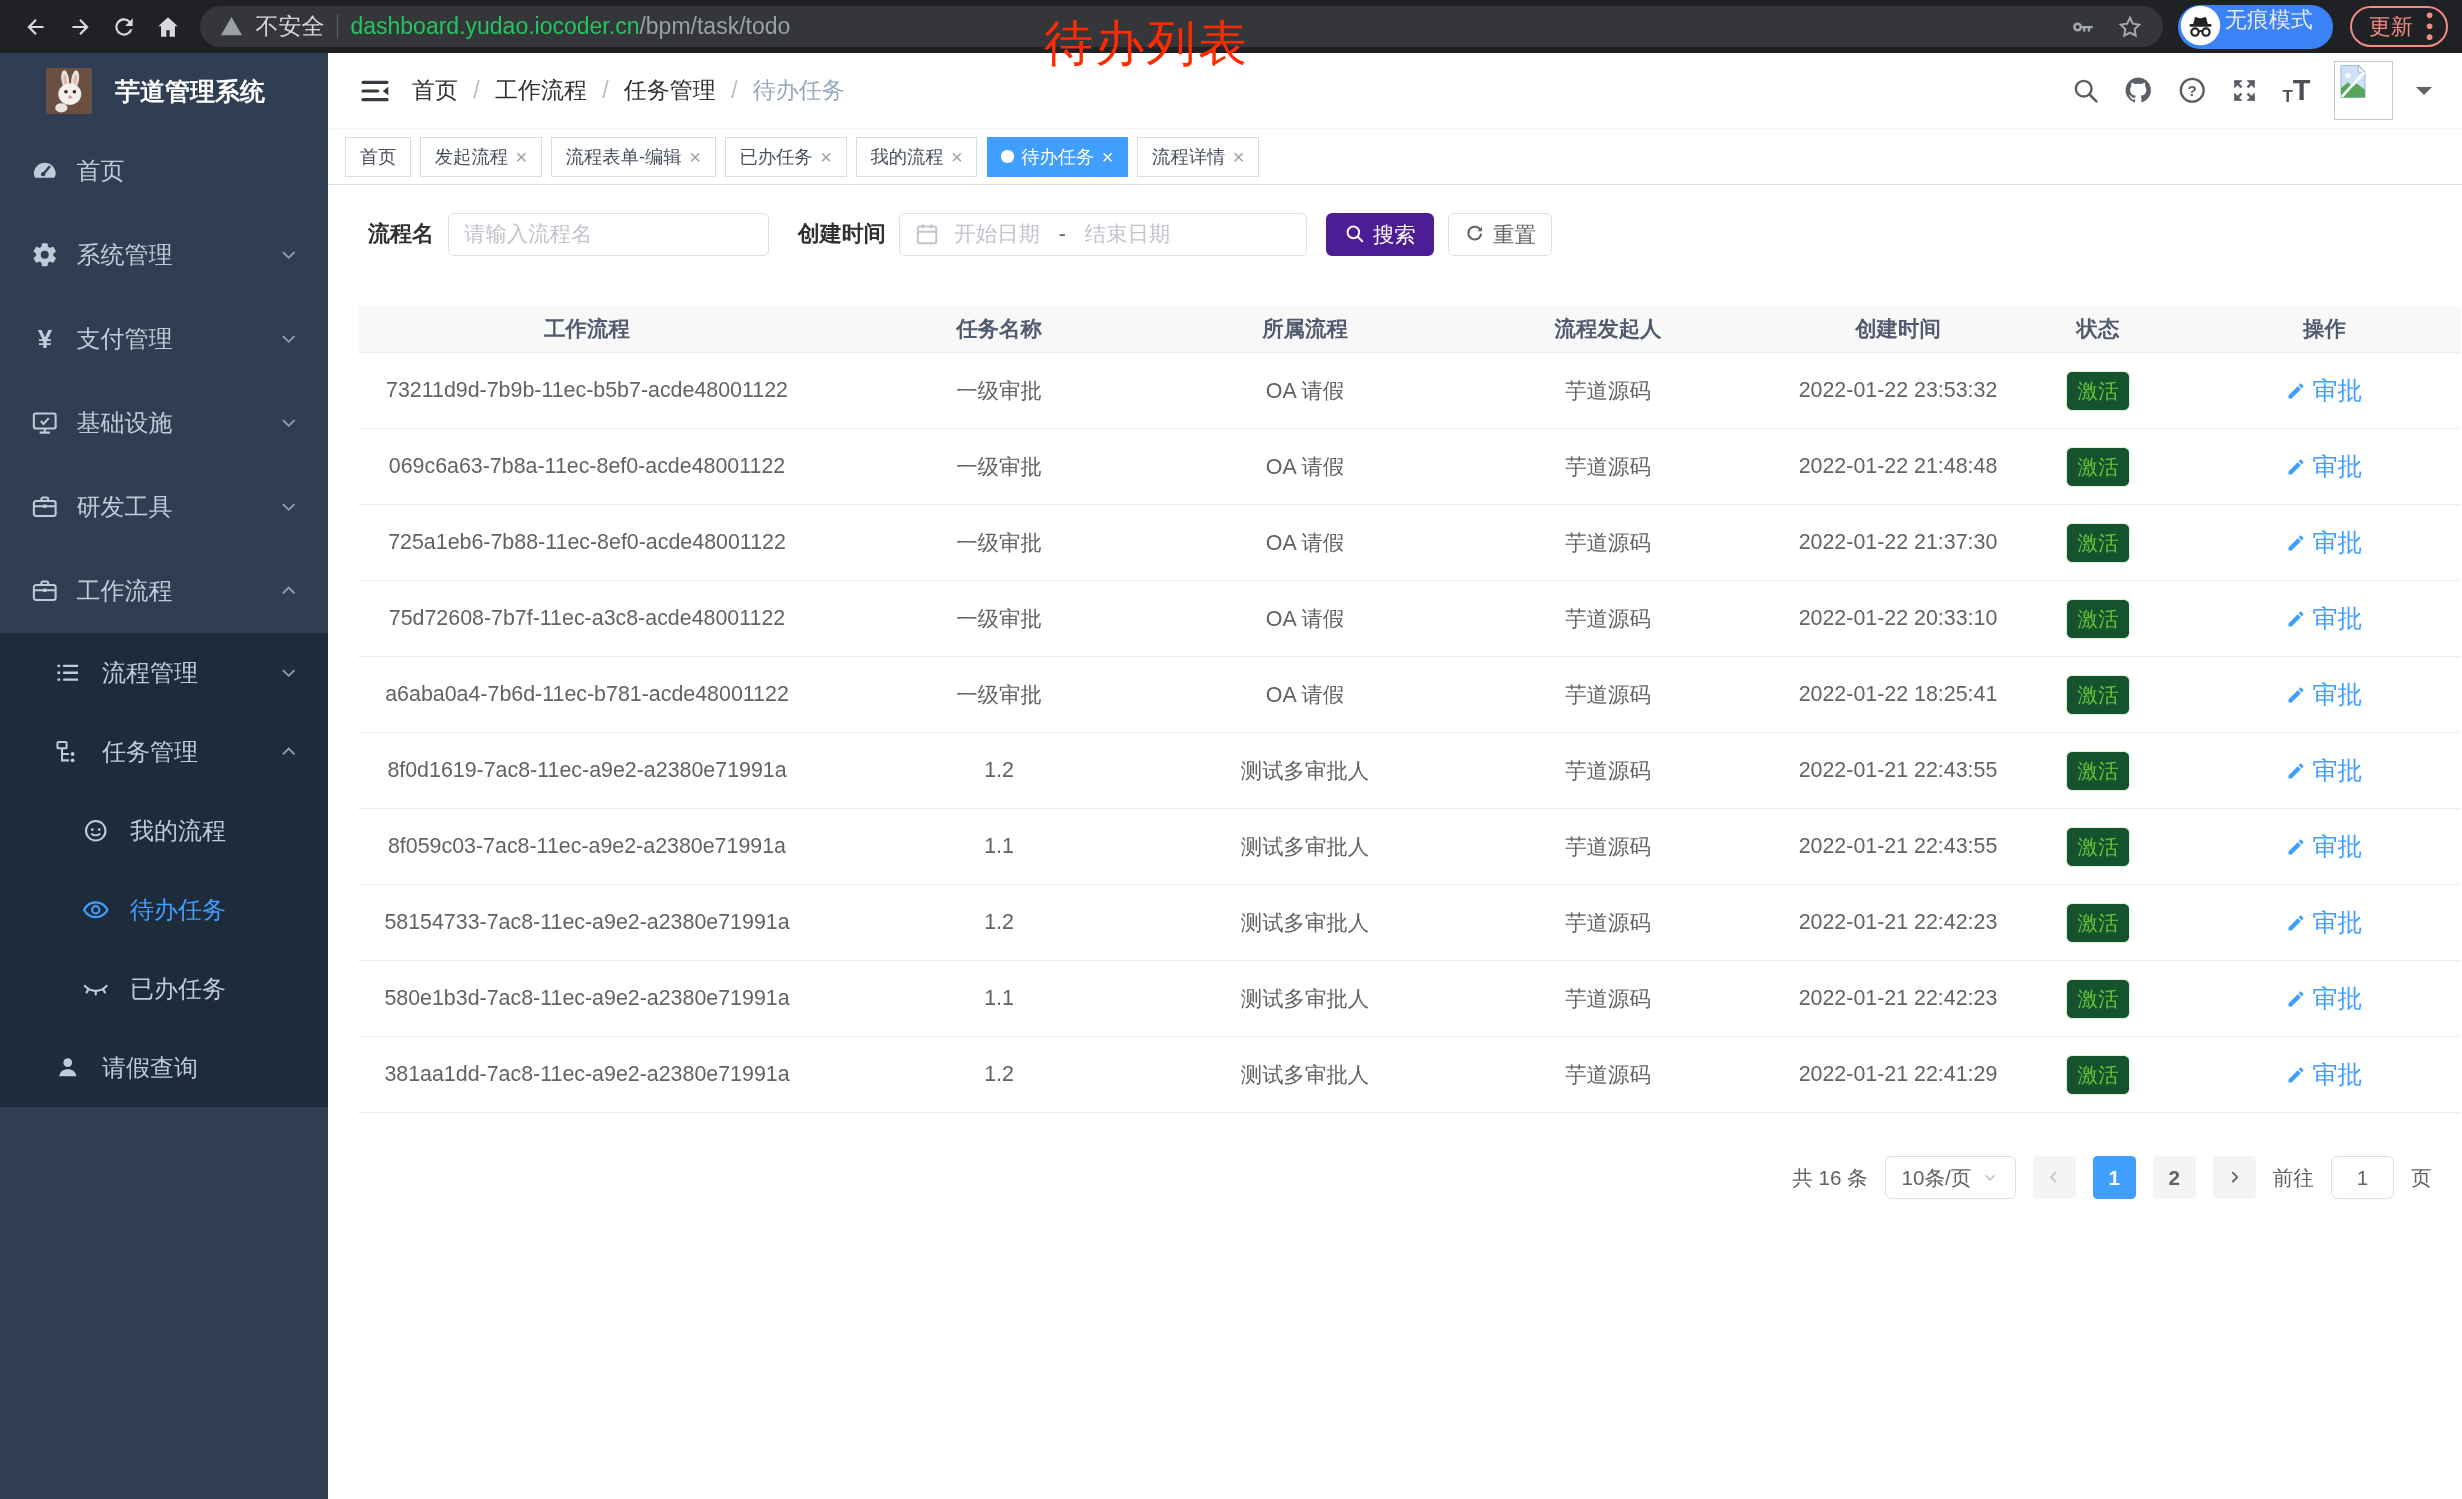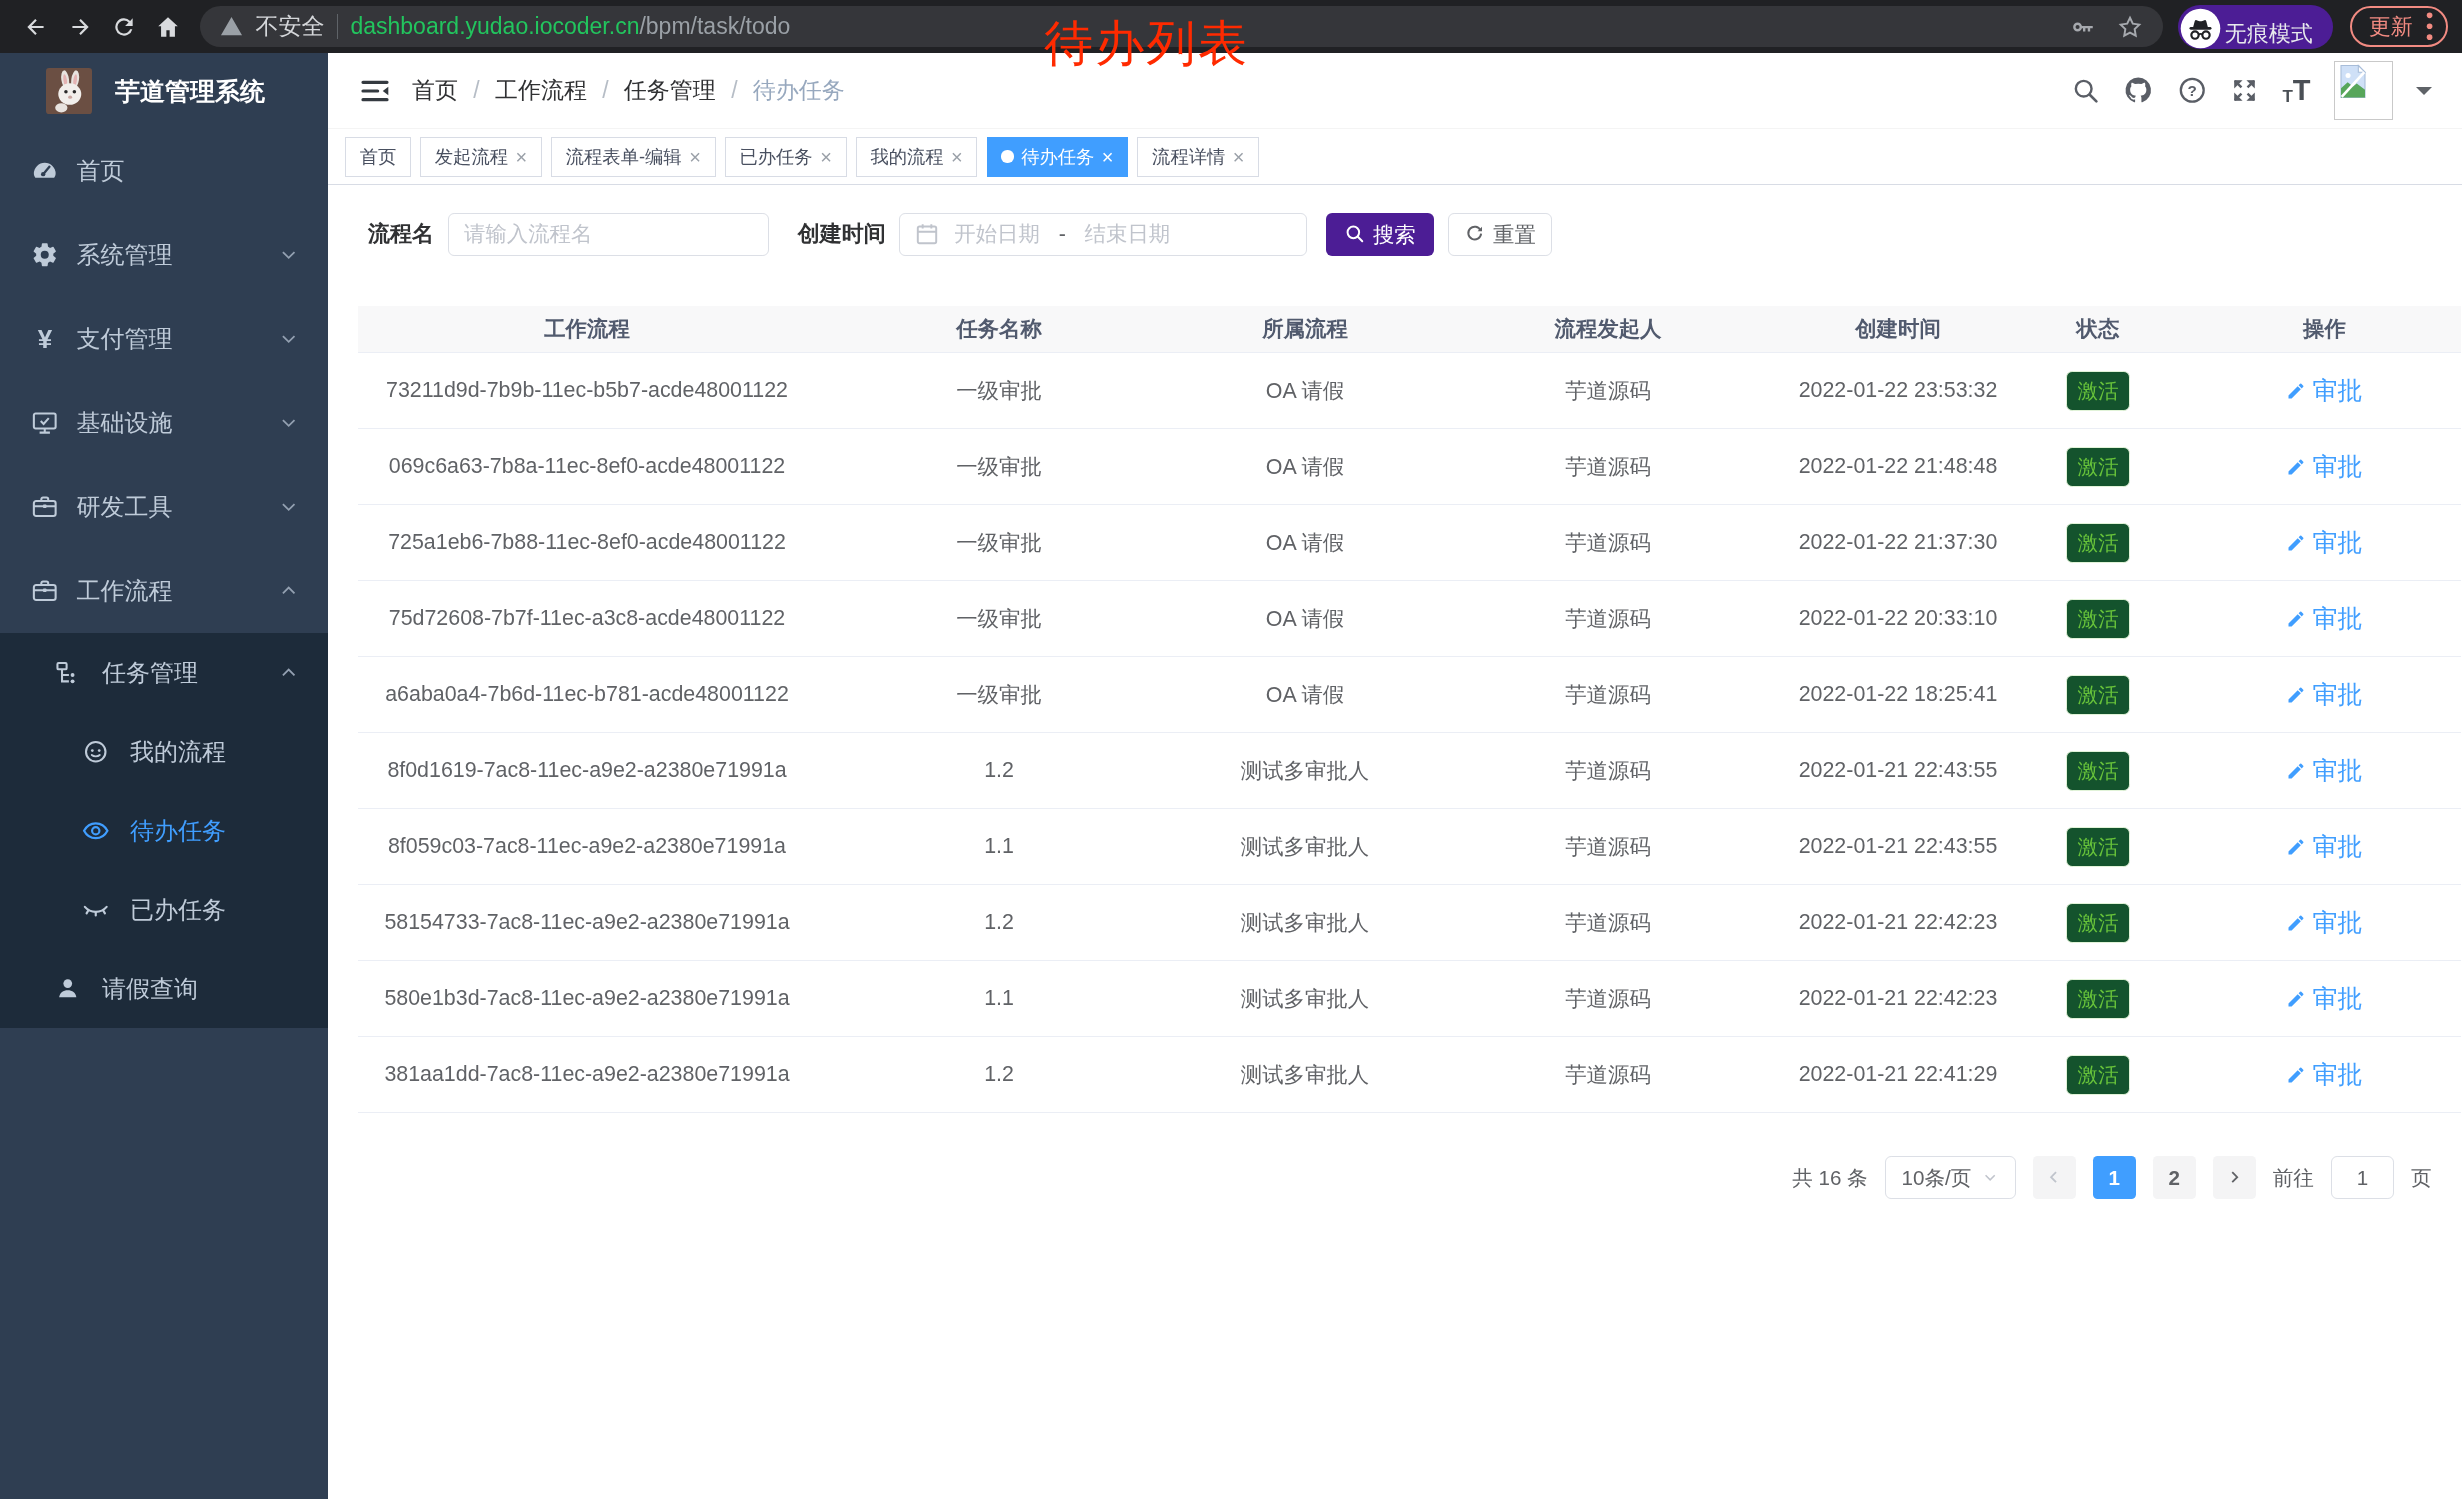--- a/index.html
+++ b/index.html
@@ -10,21 +10,21 @@
   
   .browser-bar { height:53px; background:#202124; display:flex; align-items:center; padding:0 13.7px; }
   .nav-ic { width:44px; height:44px; display:flex; align-items:center; justify-content:center; color:#d8dadd; flex:0 0 auto; }
   .url-pill { flex:1 1 auto; min-width:0; height:41px; background:#35363a; border-radius:20.6px;
               display:flex; align-items:center; gap:12.2px; padding:0 20px; margin:0 15.3px 0 10.7px; font-size:23px; }
   .warn-label { color:#d5d7da; }
   .url-divider { width:1.5px; height:24.4px; background:#5f6368; }
   .url-host { color:#22c55e; white-space:nowrap; }
   .url-path { color:#9aa0a6; white-space:nowrap; }
   .pill-right { margin-left:auto; display:flex; align-items:center; gap:21.4px; color:#a6a9ae; }
-  .incog-badge { height:44px; background:#4c1d95; border-radius:22px; display:flex; align-items:flex-end;
+  .incog-badge { height:44px; background:#3b82f6; border-radius:22px; display:flex; align-items:flex-start;
                  gap:4px; padding:0 20px 0 1.5px; color:#e8eaed; font-size:22px; flex:0 0 auto; }
   .update-pill { height:41px; border:2.3px solid #f28b82; border-radius:21.4px; background:transparent;
                  display:flex; align-items:center; gap:12.2px; padding:0 12.2px 0 17px; margin-left:17px;
                  color:#f28b82; font-size:22px; flex:0 0 auto; cursor:pointer; }
 
   .annotation { position:absolute; left:1044px; top:10.7px; z-index:60; font-size:49px; color:#ff2a00; letter-spacing:2.3px; white-space:nowrap; }
 
   
   .app { display:flex; height:1446px; }
 
@@ -287,20 +287,33 @@
           </span>
           <span class="mi-label">工作流程</span>
           <span class="arrow">
               <svg width="21.4" height="21.4" viewBox="0 0 24 24">
                 <path d="M5.5 15l6.5-6.5L18.5 15" fill="none" stroke="currentColor" stroke-width="2"></path>
               </svg>
             </span>
         </div>
 
         <div class="submenu">
+          <div class="mi l2">
+            <span class="ic">
+              <svg width="27.5" height="27.5" viewBox="0 0 24 24">
+                  <path d="M8 6h13M8 12h13M8 18h13M3 6h2.4M3 12h2.4M3 18h2.4" stroke="currentColor" stroke-width="2"></path>
+                </svg>
+            </span>
+            <span class="mi-label">流程管理</span>
+            <span class="arrow">
+                <svg width="21.4" height="21.4" viewBox="0 0 24 24">
+                  <path d="M5.5 9l6.5 6.5L18.5 9" fill="none" stroke="currentColor" stroke-width="2"></path>
+                </svg>
+              </span>
+          </div>
 
           <div class="mi l2">
             <span class="ic">
               <svg width="27.5" height="27.5" viewBox="0 0 24 24">
                   <rect x="3" y="3.5" width="8" height="5.5" rx="1" fill="none" stroke="currentColor" stroke-width="1.8"></rect>
                   <path d="M7 9v10.5h6M7 14h6" fill="none" stroke="currentColor" stroke-width="1.8"></path>
                   <circle cx="16.2" cy="14" r="1.7" fill="currentColor"></circle>
                   <circle cx="16.2" cy="19.5" r="1.7" fill="currentColor"></circle>
                 </svg>
             </span>

